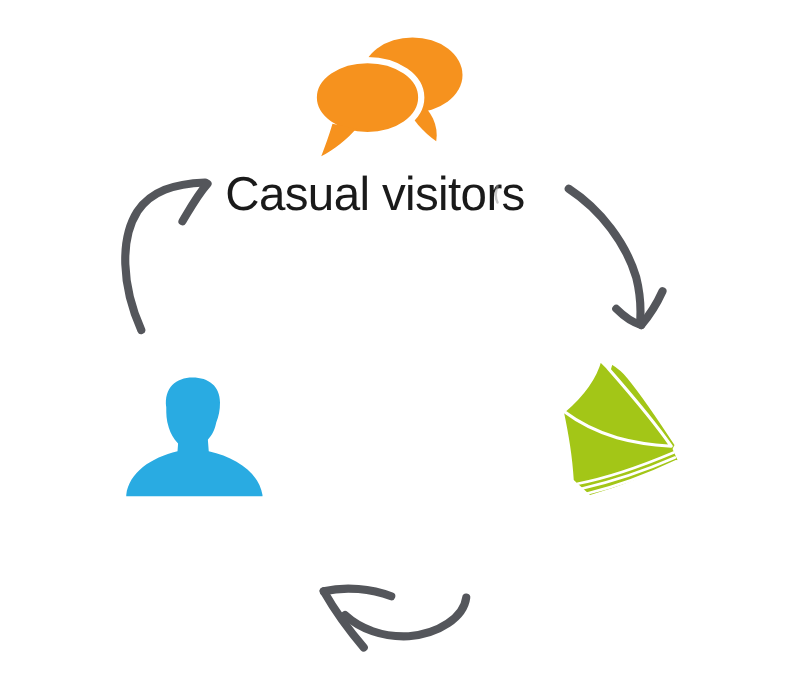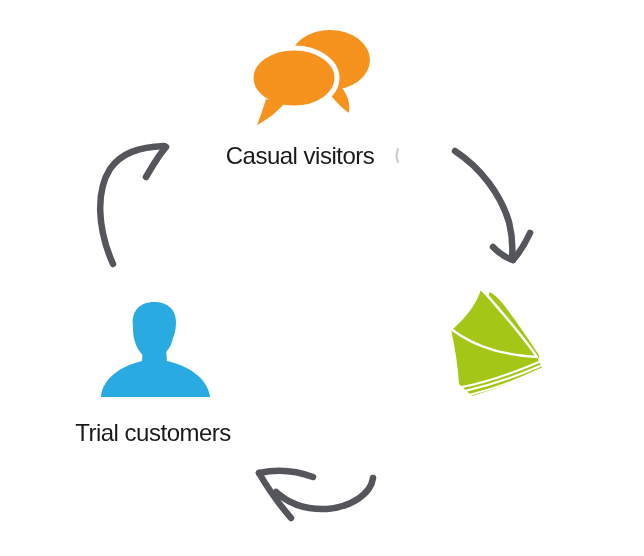--- a/index.html
+++ b/index.html
@@ -21,21 +21,21 @@
   .icon-person { left: 97px;  top: 300px; width: 119px; height: 98px; }
   .arrows-layer {
     position: absolute;
     left: 0; top: 0;
     width: 644px; height: 556px;
     pointer-events: none;
   }
   .node-label {
     position: absolute;
     text-align: center;
-    font-size: 24px;
+    font-size: 38px;
     line-height: 30px;
     letter-spacing: -0.5px;
     color: #1a1a1a;
     white-space: nowrap;
   }
   .label-casual   { left: 130px; top: 141px; width: 340px; }
   .label-engaged  { left: 318px; top: 418px; width: 300px; }
   .label-trial    { left: 3px;   top: 418px; width: 300px; }
 </style>
 </head>
@@ -79,21 +79,20 @@
 
       <path d="M36,26 C34,10 44,2 57,2 C70,2 79,9 79,22 C79,28 78,33 76,38
                C75,43 73,48 69,52 C65,57 61,60 56,60 C48,59 41,52 38,42
                C36,36 36,31 36,26 Z"></path>
 
       <path d="M4,96 C6,78 24,66 45,61 L46,48 L69,48 L70,61
                C92,66 110,78 113,96 L113,97 L4,97 Z"></path>
     </g>
   </svg>
 
-  <div class="node-label label-trial">Trial customers</div>
 
   <svg class="arrows-layer" viewBox="0 0 644 556">
     <g fill="none" stroke-linecap="round" stroke-width="6.5" stroke="#54565b">
 
       <g>
         <path d="M113,264 C97,228 96,191 110,169 C121,153 139,147 164,146"></path>
         <path d="M146,177 C152,167 158,156 166,147"></path>
       </g>
 
       <g>

